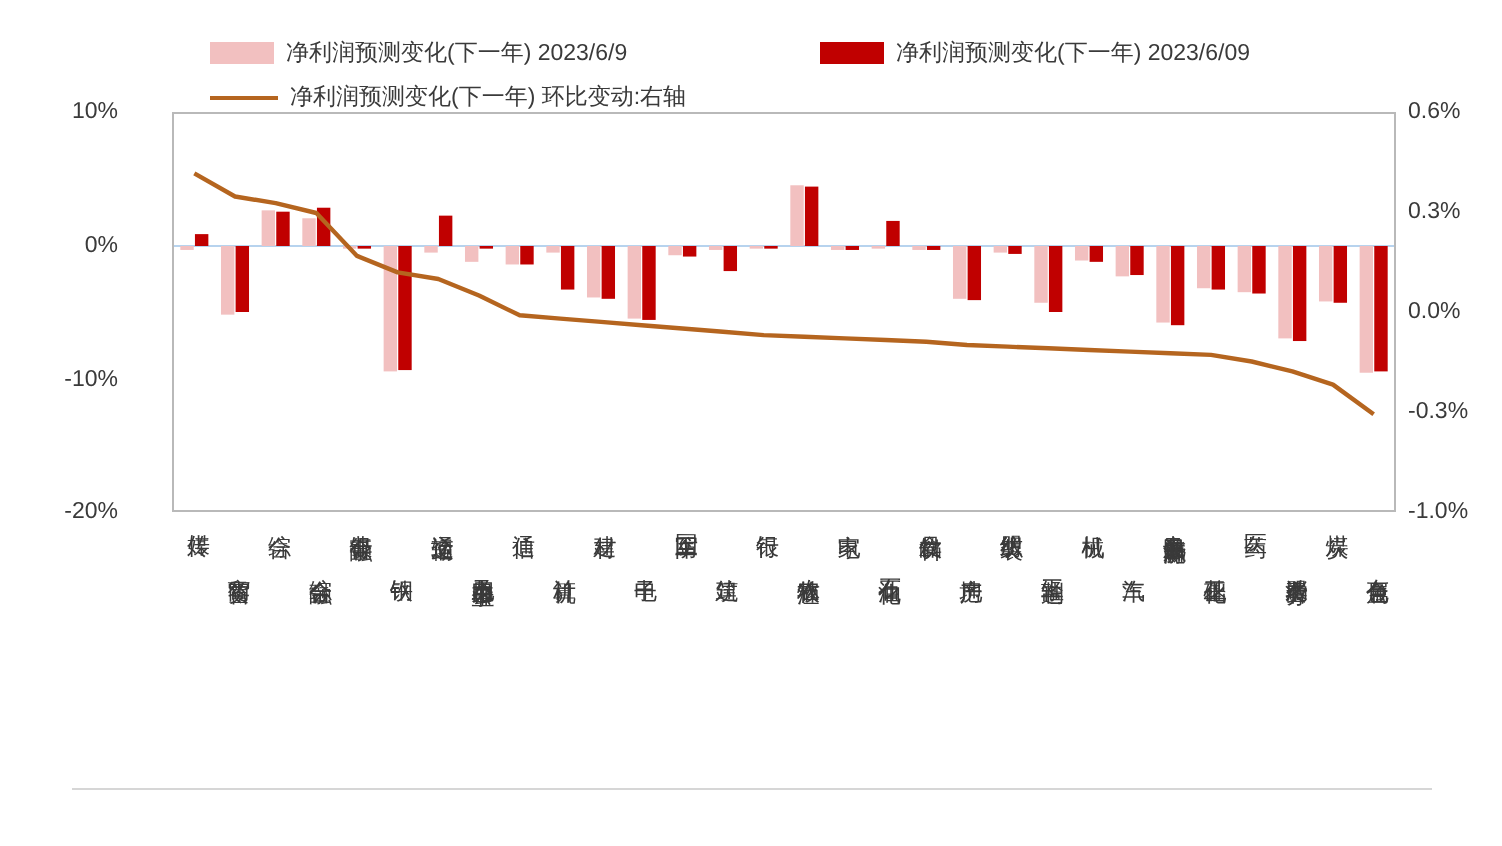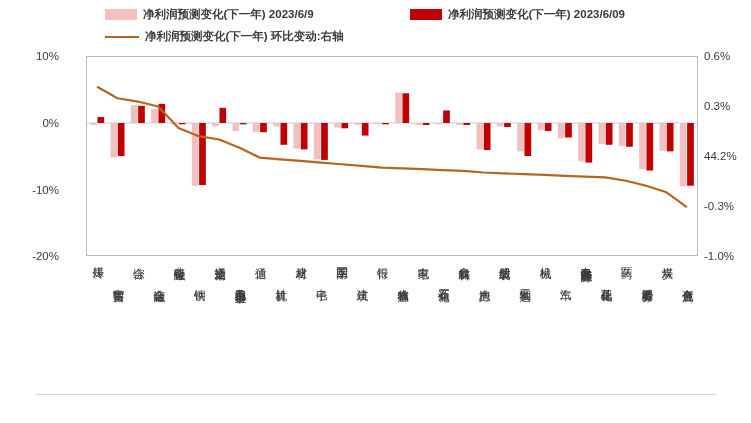--- a/index.html
+++ b/index.html
@@ -8,21 +8,21 @@
     background:#ffffff;
     font-family:"Liberation Sans", sans-serif;
     color:#3a3a3a;
     overflow:hidden;
     position:relative;
   }
   #wrap { position:absolute; left:0; top:0; width:751px; height:423px; }
 
   
   .legend {
-    position:absolute; left:0; top:4px; width:736px; height:46px;font-weight:bold;
+    position:absolute; left:0; top:16px; width:736px; height:46px;
   }
   .legend-item { position:absolute; display:flex; align-items:center; }
   .legend-swatch { width:32px; height:11px; margin-right:6px; }
   .legend-line-swatch { width:34px; height:0; border-top:2.4px solid #b5651f; margin-right:6px; }
   .legend-label { font-size:11.5px; color:#3a3a3a; white-space:nowrap; }
 
   
   .plot-frame {
     position:absolute;
     left:86px; top:56px; width:612px; height:200px;
@@ -74,21 +74,21 @@
     </div>
   </div>
 
   <div class="ylab left" style="top:50px; width:650px;">10%</div>
   <div class="ylab left" style="top:117px; width:650px;">0%</div>
   <div class="ylab left" style="top:184px; width:650px;">-10%</div>
   <div class="ylab left" style="top:250px; width:650px;">-20%</div>
 
   <div class="ylab right" style="top:50px;">0.6%</div>
   <div class="ylab right" style="top:100px;">0.3%</div>
-  <div class="ylab right" style="top:150px;">44.2%</div>
+  <div class="ylab right" style="top:150px;">0.0%</div>
   <div class="ylab right" style="top:200px;">-0.3%</div>
   <div class="ylab right" style="top:250px;">-1.0%</div>
 
   <div class="plot-frame">
     <svg id="plot-svg" width="610" height="198" viewBox="0 0 610 198">
         <line x1="0" x2="610" y1="66" y2="66" stroke="#9fc5e8" stroke-width="0.8"></line>
         <rect x="3.16" width="6.71" y="66.00" height="1.98" fill="#f2c0c0"></rect>
         <rect x="10.47" width="6.71" y="60.06" height="5.94" fill="#c00000"></rect>
         <rect x="23.49" width="6.71" y="66.00" height="34.32" fill="#f2c0c0"></rect>
         <rect x="30.80" width="6.71" y="66.00" height="33.00" fill="#c00000"></rect>

